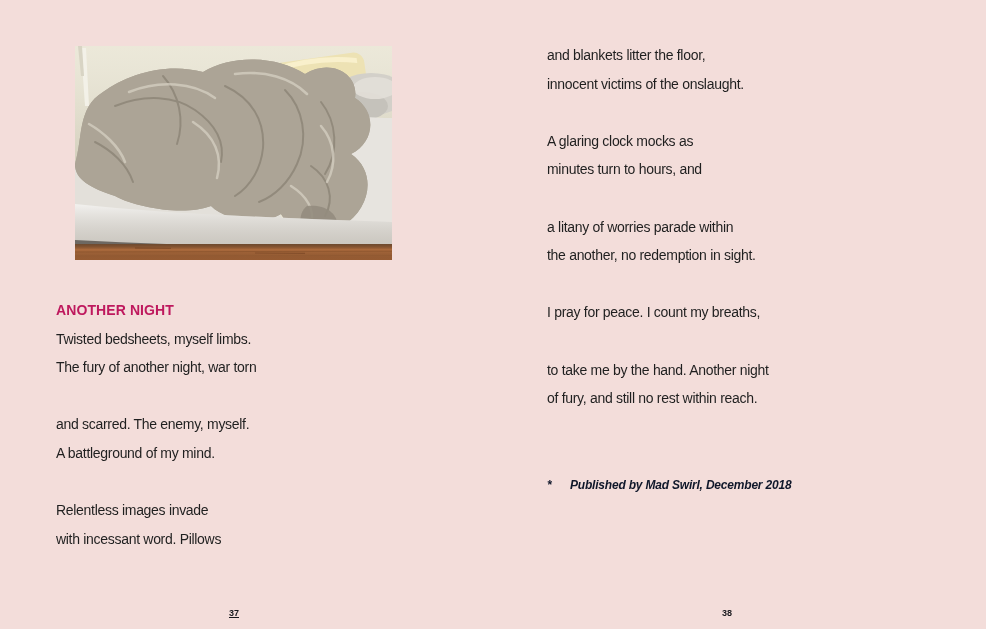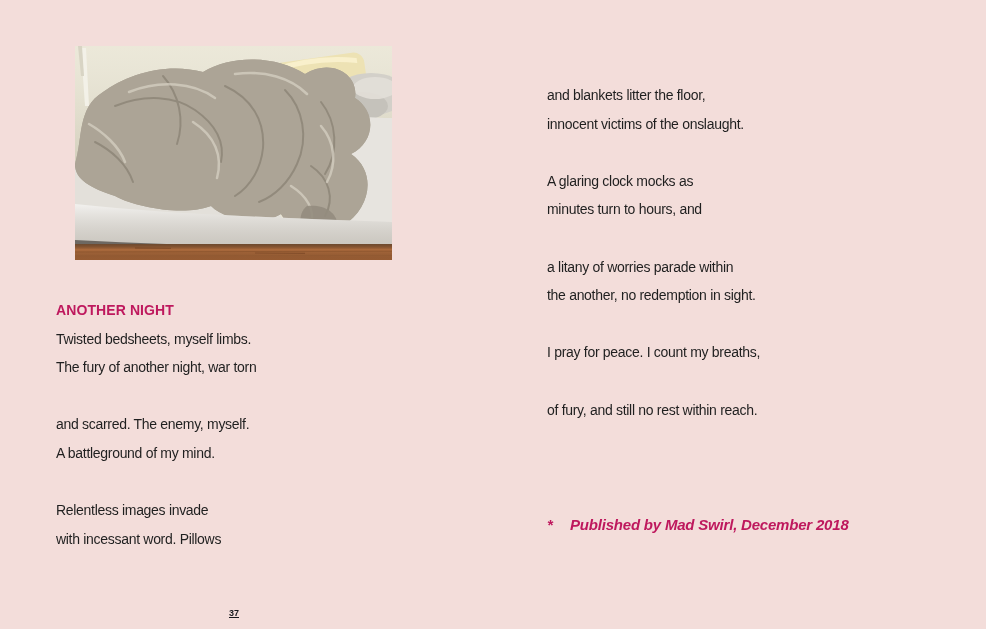--- a/index.html
+++ b/index.html
@@ -3,21 +3,21 @@
 <meta charset="utf-8">
 <style>
   html,body{margin:0;padding:0;}
   body{
     width:986px;height:629px;position:relative;overflow:hidden;
     font-family:"Liberation Sans","DejaVu Sans",sans-serif;
   }
   .spread{position:absolute;inset:0;}
   .page{position:absolute;top:0;bottom:0;width:493px;}
   .page.left{left:0;}
-  .page.right{left:493px;margin-top:40px;}
+  .page.right{left:493px;}
 
   .photo-frame{
     position:absolute;left:75px;top:46px;width:317px;height:214px;margin:0;
   }
   .photo-frame svg{display:block;width:100%;height:100%;}
 
   .poem{
     position:absolute;left:56px;top:296px;width:400px;
     font-size:14px;letter-spacing:-0.3px;color:#1f1f1f;
   }
@@ -27,22 +27,22 @@
   }
   .poem-line{height:28.6px;line-height:28.6px;white-space:pre;}
 
   .right-lines{
     position:absolute;left:54px;top:41px;width:420px;
     font-size:14px;letter-spacing:-0.3px;color:#1f1f1f;
   }
 
   .footnote{
     position:absolute;left:54px;top:477px;width:420px;
-    font-size:15px;font-weight:bold;font-style:italic;
-    letter-spacing:-0.2px;color:#be185d;line-height:16px;
+    font-size:12px;font-weight:bold;font-style:italic;
+    letter-spacing:-0.2px;color:#0f172a;line-height:16px;
   }
   .footnote .marker{display:inline-block;width:23px;font-style:italic;}
 
   .pagenum{
     position:absolute;top:608px;width:40px;text-align:center;
     font-size:9px;font-weight:bold;color:#17171c;
   }
   .pagenum.left-num{left:214px;text-decoration:underline;}
   .pagenum.right-num{left:214px;}
 </style>
@@ -187,20 +187,21 @@
         <div class="poem-line">innocent victims of the onslaught.</div>
         <div class="poem-line">&nbsp;</div>
         <div class="poem-line">A glaring clock mocks as</div>
         <div class="poem-line">minutes turn to hours, and</div>
         <div class="poem-line">&nbsp;</div>
         <div class="poem-line">a litany of worries parade within</div>
         <div class="poem-line">the another, no redemption in sight.</div>
         <div class="poem-line">&nbsp;</div>
         <div class="poem-line">I pray for peace. I count my breaths,</div>
         <div class="poem-line">&nbsp;</div>
+        <div class="poem-line">to take me by the hand. Another night</div>
         <div class="poem-line">of fury, and still no rest within reach.</div>
       </div>
 
     <div class="footnote">
       <span class="marker">*</span><span>Published by Mad Swirl, December 2018</span>
     </div>
 
     <div class="pagenum right-num">38</div>
   </div>
 </div>

